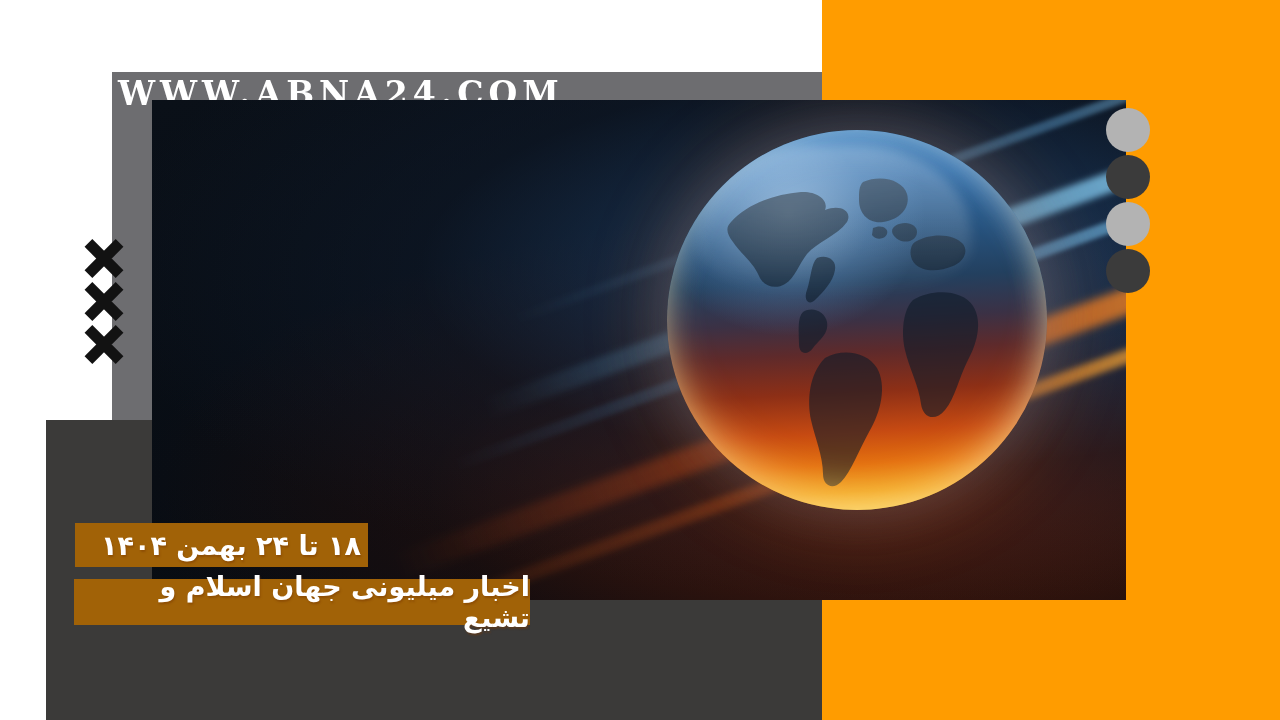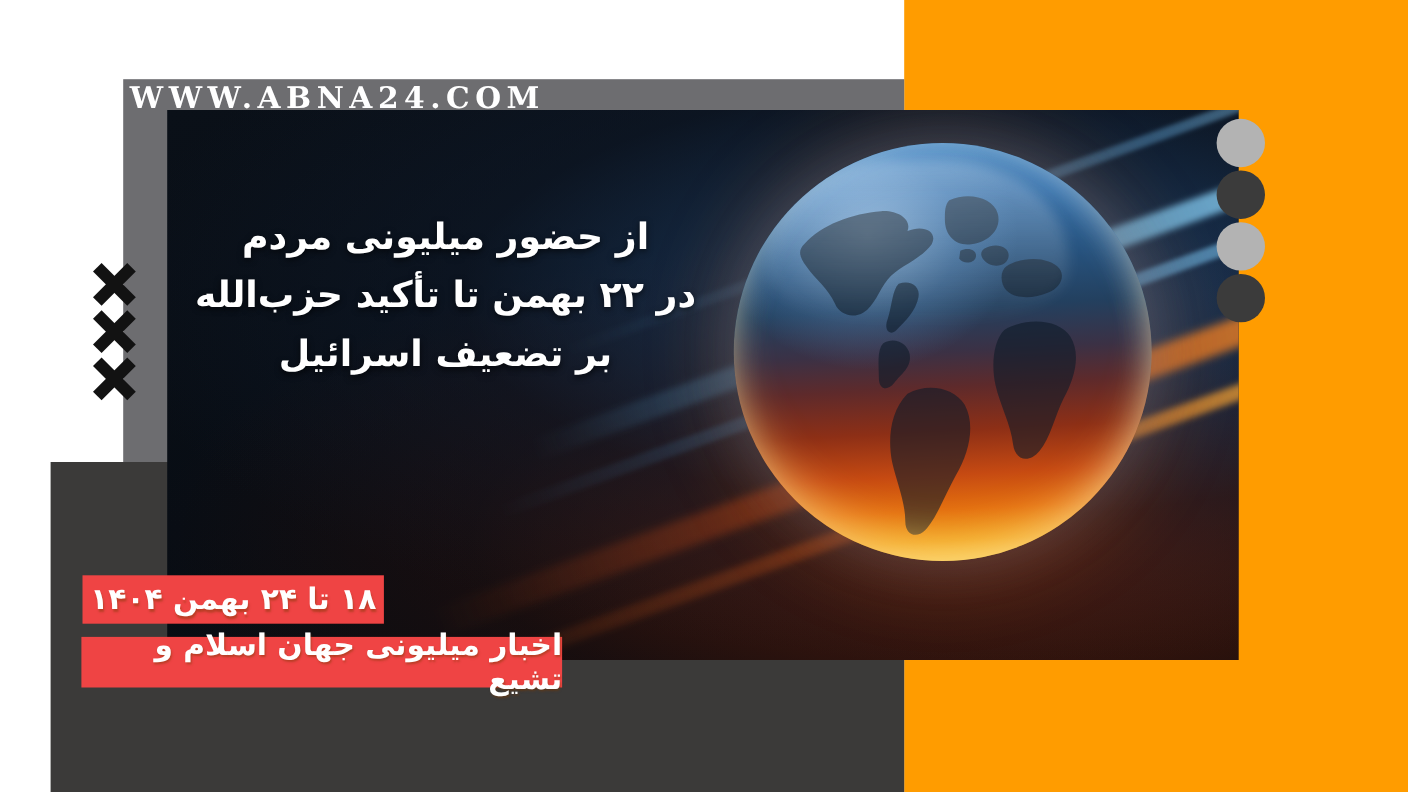--- a/index.html
+++ b/index.html
@@ -83,21 +83,21 @@
 
   
   .dot{position:absolute;width:44px;height:44px;border-radius:50%;}
   .dot.light{background:#b3b3b3;}
   .dot.dark{background:#3b3b3b;}
 
   
   .url{
     position:absolute;left:118px;top:74px;
     font-family:"DejaVu Serif","Liberation Serif",serif;
-    font-size:27px;font-weight:700;color:#ffffff;letter-spacing:5px;
+    font-size:33px;font-weight:700;color:#ffffff;letter-spacing:5px;
     white-space:nowrap;
   }
 
   
   .xmarks{position:absolute;left:82px;top:236px;width:46px;height:130px;}
   .xm{position:absolute;width:44px;height:44px;}
   .xm:before,.xm:after{
     content:"";position:absolute;left:50%;top:50%;width:44px;height:11px;
     background:#121212;transform-origin:50% 50%;margin:-5.5px 0 0 -22px;
   }
@@ -109,24 +109,25 @@
     position:absolute;left:165px;top:188px;width:480px;
     direction:rtl;text-align:center;
     color:#ffffff;font-weight:700;font-size:33px;line-height:1.62;
     font-family:"DejaVu Sans","Liberation Sans",sans-serif;
     text-shadow:0 2px 6px rgba(0,0,0,.65);
     white-space:pre-line;
   }
 
   
   .badge{
-    position:absolute;background:#ef4444;color:#ffffff;direction:rtl;
+    position:absolute;background:#a16207;color:#ffffff;direction:rtl;
     font-weight:700;display:flex;align-items:center;justify-content:center;
     text-shadow:1px 2px 2px rgba(120,55,0,.45);
     font-family:"DejaVu Sans","Liberation Sans",sans-serif;
+    padding-left:19px;
   }
   .badge-date{left:75px;top:523px;width:274px;height:44px;font-size:27px;}
   .badge-sub {left:74px;top:579px;width:437px;height:46px;font-size:27px;}
 </style>
 </head>
 <body>
 
 <div id="stage">
 
   <div class="orange-block"></div>
@@ -186,20 +187,17 @@
       </div>
       <div class="globe-rim"></div>
     </div>
   </div>
 
   <div class="dot light" style="left:1106px;top:108px;"></div>
   <div class="dot dark" style="left:1106px;top:155px;"></div>
   <div class="dot light" style="left:1106px;top:202px;"></div>
   <div class="dot dark" style="left:1106px;top:249px;"></div>
 
-  <div class="headline">از حضور میلیونی مردم
-در ۲۲ بهمن تا تأکید حزب‌الله
-بر تضعیف اسرائیل</div>
 
   <div class="badge badge-date">۱۸ تا ۲۴ بهمن ۱۴۰۴</div>
   <div class="badge badge-sub">اخبار میلیونی جهان اسلام و تشیع</div>
 
 </div>
 
 </body></html>

